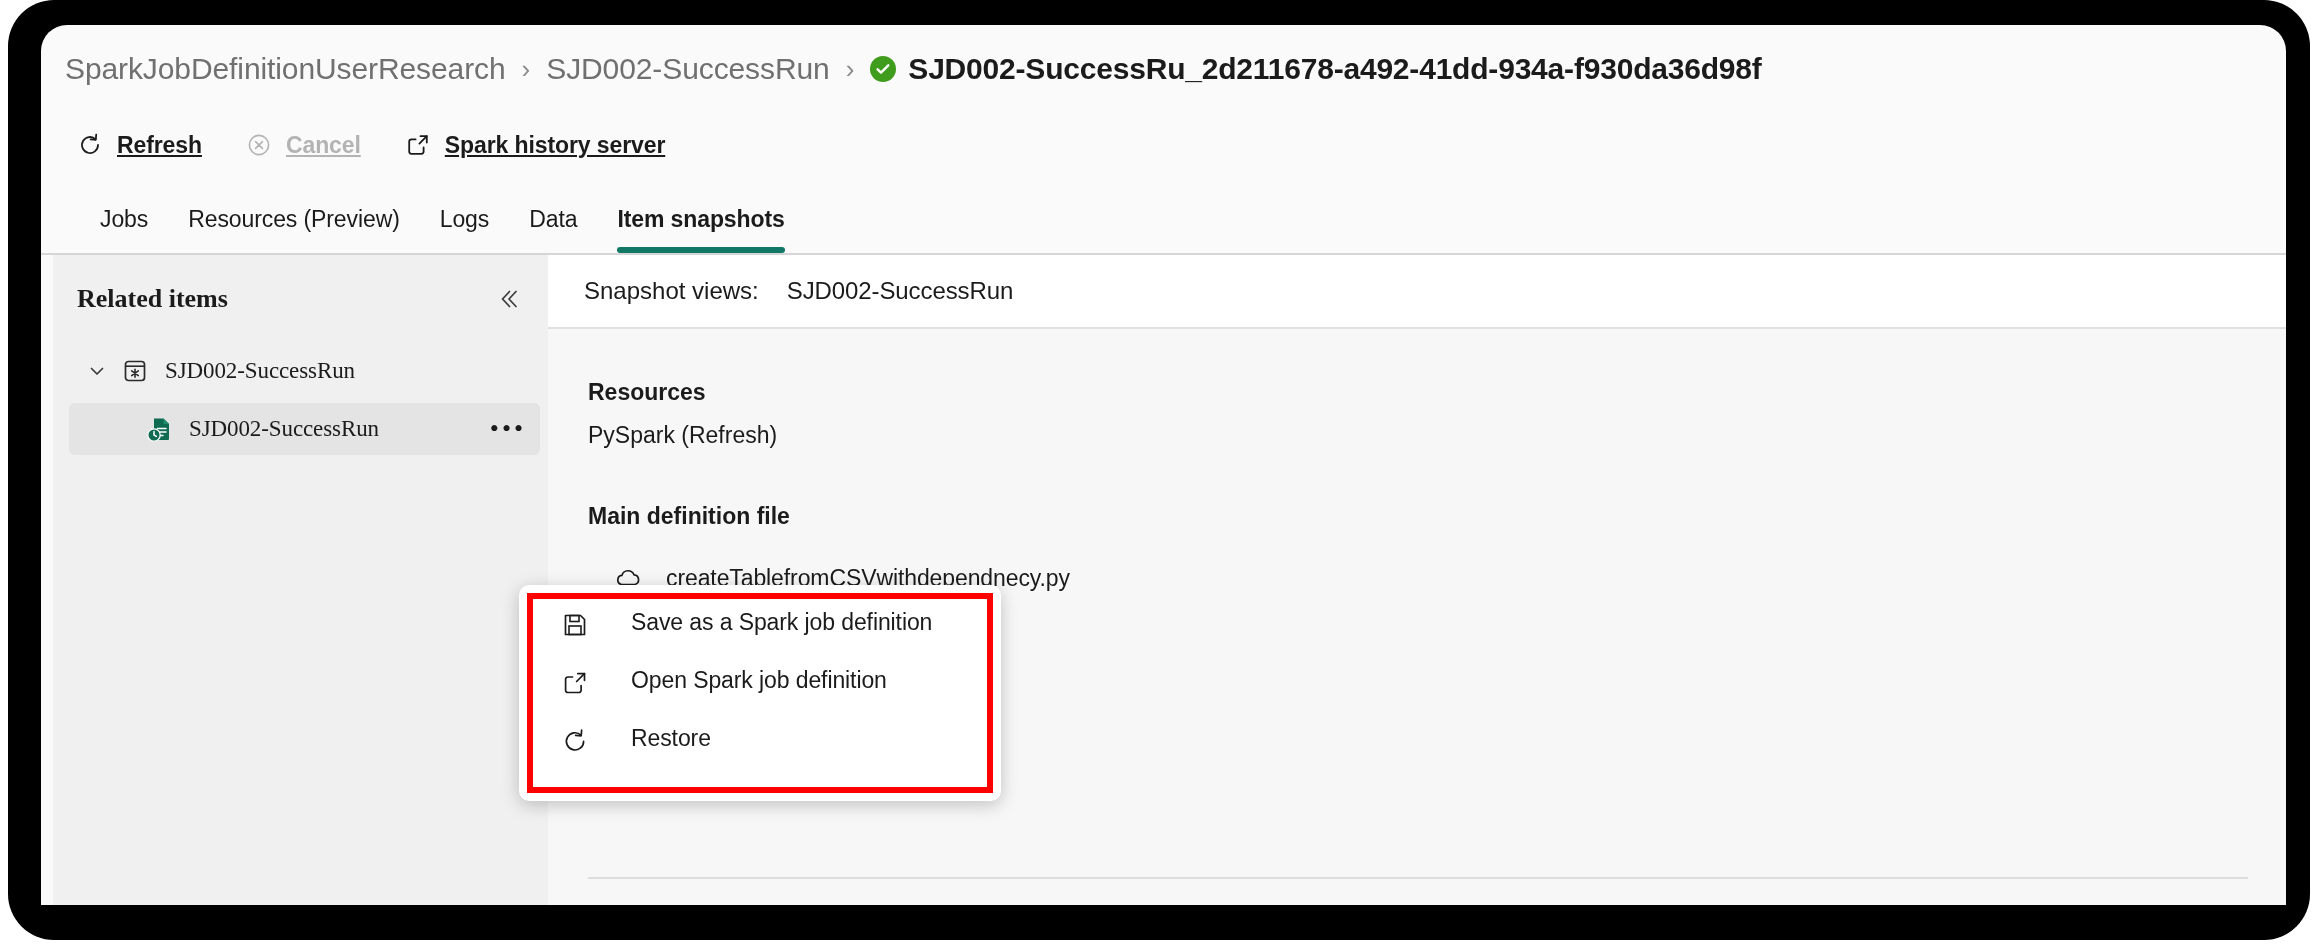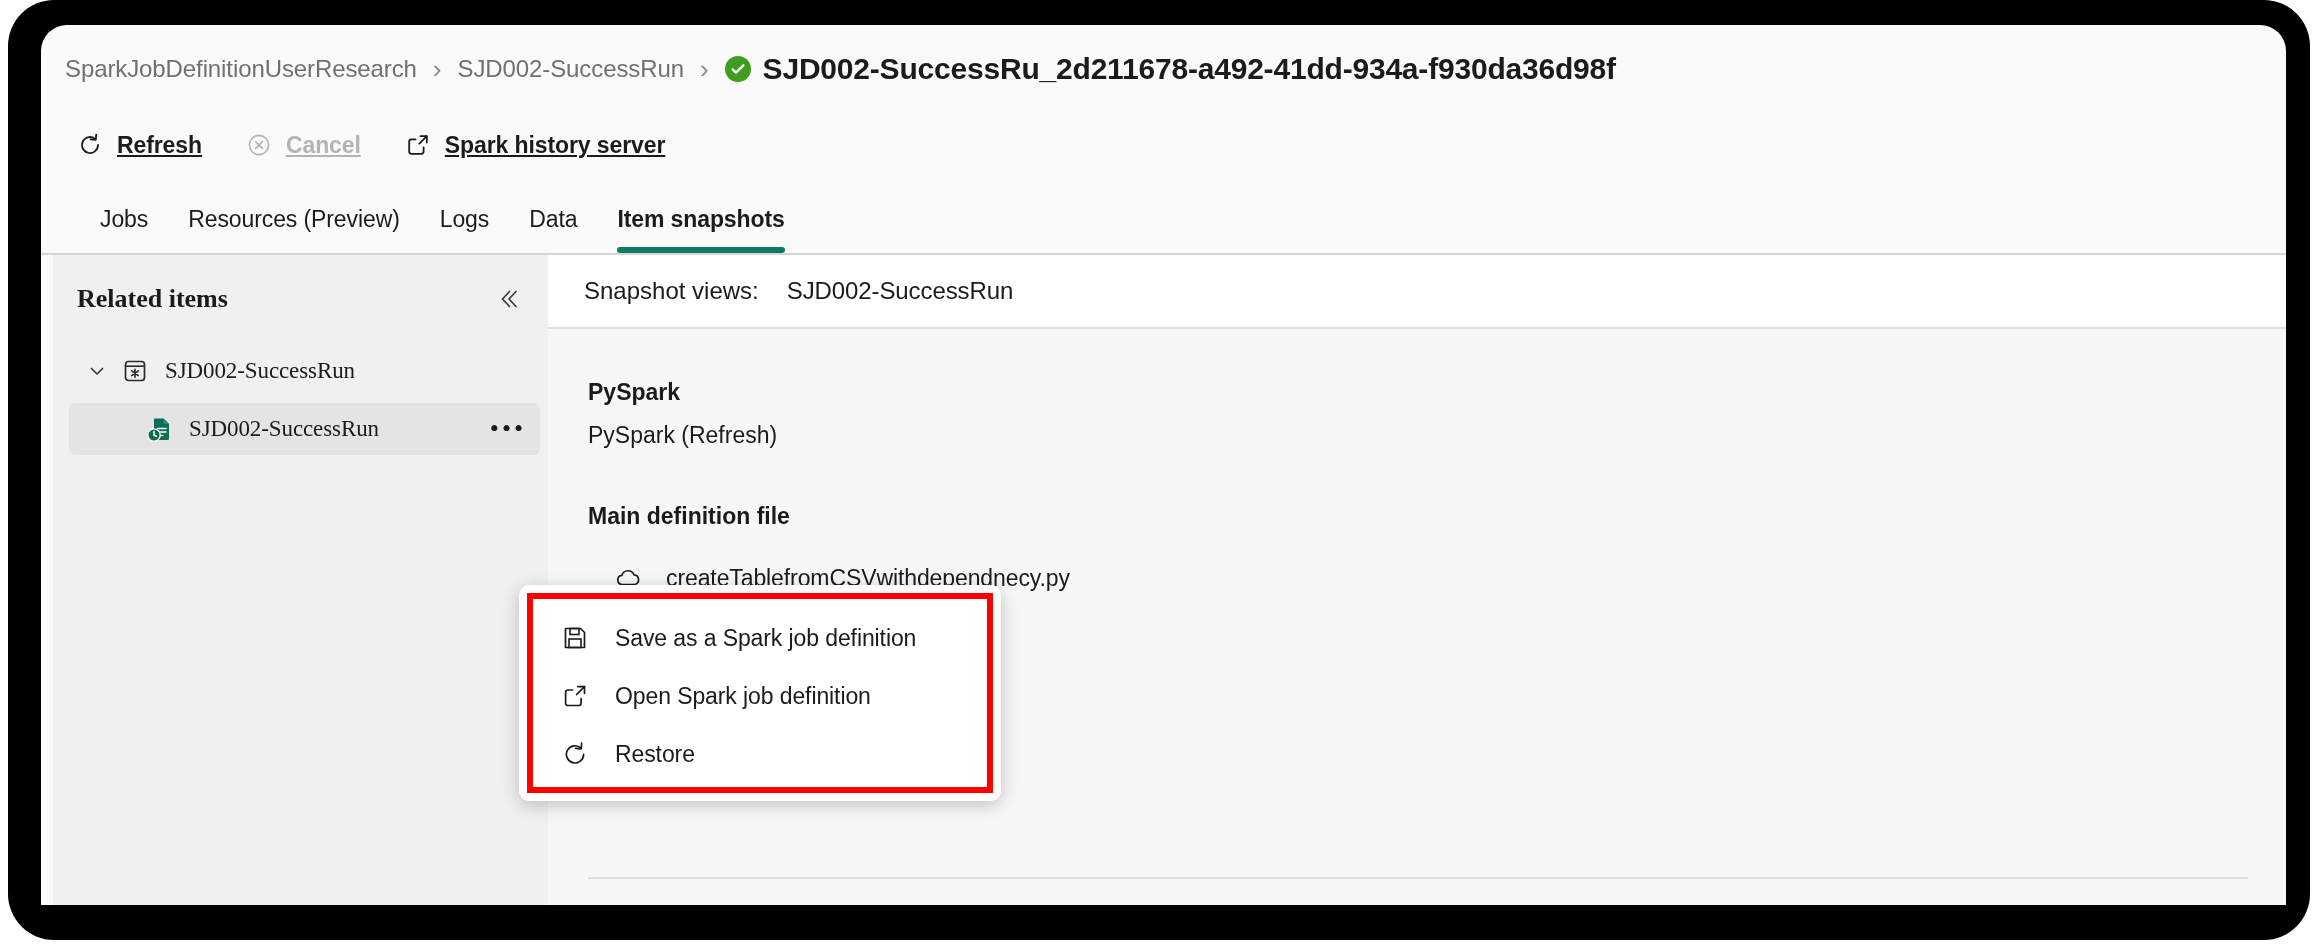--- a/index.html
+++ b/index.html
@@ -33,21 +33,21 @@
   
   #breadcrumb {
     position: absolute;
     left: 0; top: 0;
     width: 2245px; height: 88px;
     display: flex; align-items: center;
     padding-left: 24px;
     white-space: nowrap;
   }
   .crumb {
-    font-size: 24px;
+    font-size: 30px;
     color: #707070;
     letter-spacing: -0.1px;
   }
   .crumb-sep {
     font-size: 26px;
     color: #8a8a8a;
     margin: 0 16px;
     font-weight: 300;
   }
   .crumb-current {
@@ -204,27 +204,28 @@
   }
   #ctxmenu-inner {
     position: absolute;
     left: 8px; top: 8px;
     width: 466px; height: 200px;
     border: 6px solid #ff0000;
     background: #ffffff;
     padding: 10px 0;
   }
   .menu-item {
-    display: flex; align-items: center;
+    display: flex; align-items: flex-start;
     height: 58px;
     padding-left: 26px;
     cursor: pointer;
     color: #1b1b1b;
     font-size: 23px;
     letter-spacing: -0.1px;
+    gap: 16px;
   }
   .menu-ico { width: 32px; height: 32px; margin-right: 24px; flex: none;
               display: inline-flex; align-items: center; justify-content: center; }
 </style>
 </head>
 <body>
 
 <div id="frame">
   <div id="app">
 
@@ -325,21 +326,21 @@
         </div>
       </div>
 
       <div id="content">
         <div id="snapshot-bar">
           <span id="snapshot-label">Snapshot views:</span>
           <span id="snapshot-value">SJD002-SuccessRun</span>
         </div>
 
         <div id="detail">
-          <div class="field-label">PySpark</div>
+          <div class="field-label">Resources</div>
           <div class="field-value">PySpark (Refresh)</div>
           <div class="field-gap"></div>
           <div class="field-label">Main definition file</div>
           <div class="file-row">
             <span class="file-ico">
               <svg width="30" height="30" viewBox="0 0 30 30">
                 <path d="M8.6 21.5 A4.6 4.6 0 0 1 8.9 12.4 A6.4 6.4 0 0 1 21 11.8 A4.9 4.9 0 0 1 21.6 21.5 Z" fill="none" stroke="#1b1b1b" stroke-width="1.7" stroke-linejoin="round"></path>
               </svg>
             </span>
             <span class="file-name">createTablefromCSVwithdependnecy.py</span>

